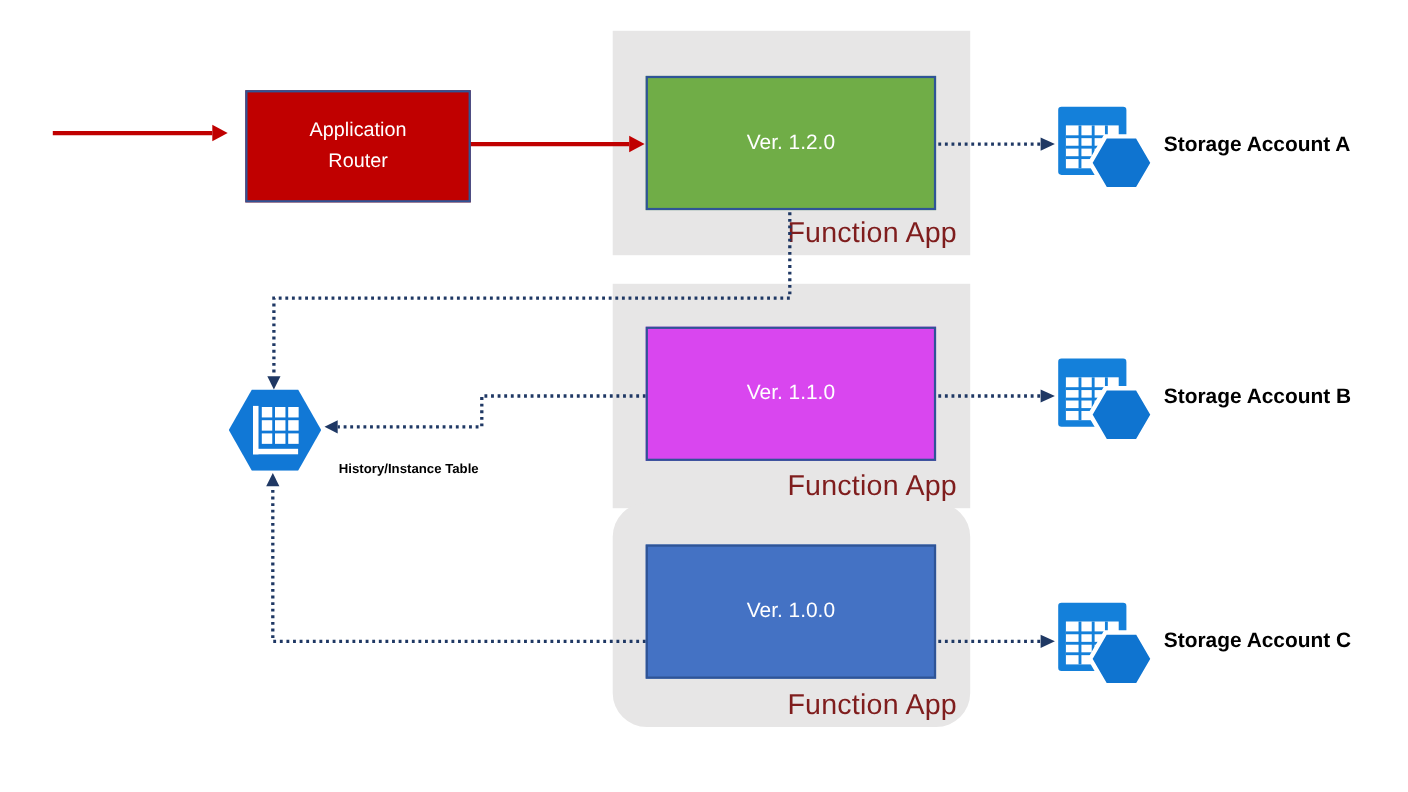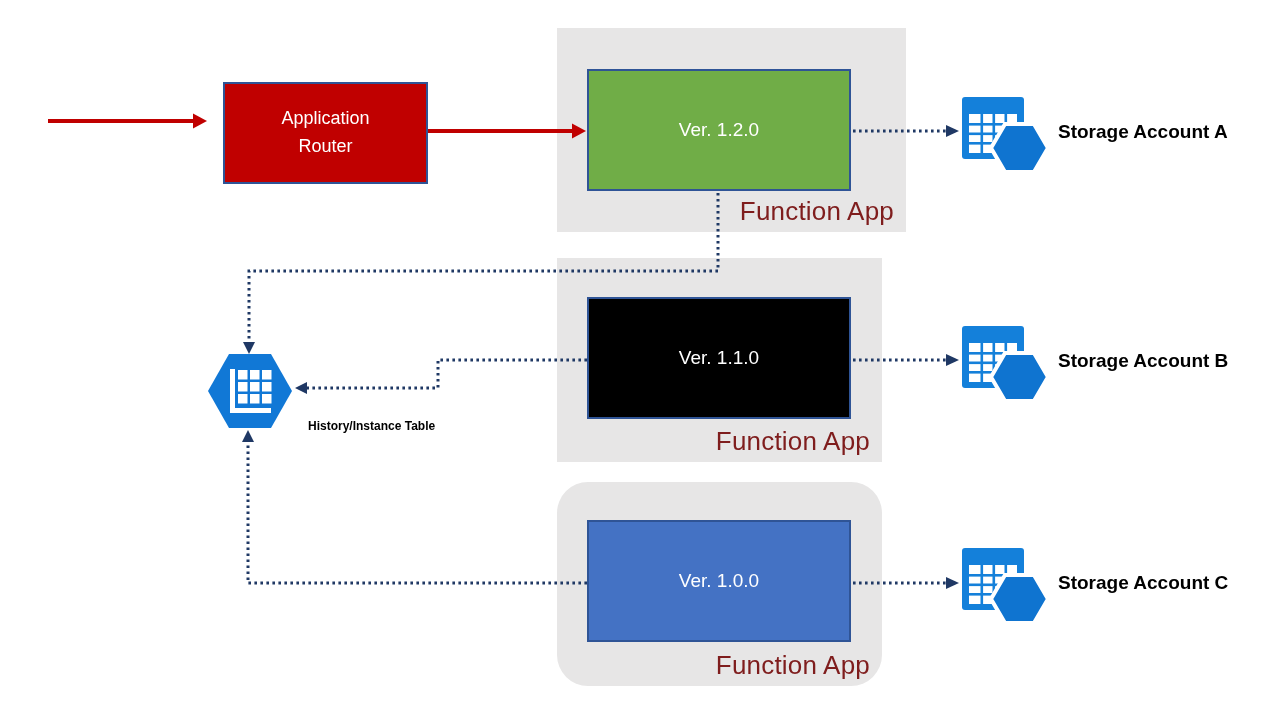--- a/index.html
+++ b/index.html
@@ -2,21 +2,21 @@
 <html><head>
 <meta charset="utf-8">
 <style>
   html,body{margin:0;padding:0;background:#ffffff;}
   .stage{
     position:relative;width:1280px;height:720px;background:#ffffff;
     font-family:"Liberation Sans",sans-serif;overflow:hidden;
   }
   .connector-layer{position:absolute;left:0;top:0;width:1280px;height:720px;z-index:2;pointer-events:none;}
   .gray-container{position:absolute;left:557px;width:325px;height:204px;background:#E7E6E6;z-index:1;}
-  .gc1{top:28px;padding-left:24px;} .gc2{top:258px;} .gc3{top:482px;border-radius:31px;}
+  .gc1{top:28px;} .gc2{top:258px;} .gc3{top:457px;border-radius:31px;}
   .fa-label{
     position:absolute;right:12px;bottom:5px;font-size:26px;color:#7f1d1d;
     letter-spacing:0.2px;white-space:nowrap;
   }
   .version-box{
     position:absolute;left:30px;width:260px;height:118px;
     border:2px solid #2F5496;display:flex;align-items:center;justify-content:center;
     color:#ffffff;font-size:19px;z-index:3;
   }
   .vb1{top:41px;} .vb2{top:39px;} .vb3{top:38px;}
@@ -98,21 +98,21 @@
   <div class="router-box">
     <div class="inner">Application Router</div>
   </div>
 
   <div class="gray-container gc1" style="background:transparent;z-index:3;">
     <div class="version-box vb1" style="background-color: rgb(112, 173, 71);">
       <span>Ver. 1.2.0</span>
     </div>
   </div>
   <div class="gray-container gc2" style="background:transparent;z-index:3;">
-    <div class="version-box vb2" style="background-color: #000000;">
+    <div class="version-box vb2" style="background-color: #d946ef;">
       <span>Ver. 1.1.0</span>
     </div>
   </div>
   <div class="gray-container gc3" style="background:transparent;z-index:3;">
     <div class="version-box vb3" style="background-color: rgb(68, 114, 196);">
       <span>Ver. 1.0.0</span>
     </div>
   </div>
 
   <div class="icon-abs storage-a">

